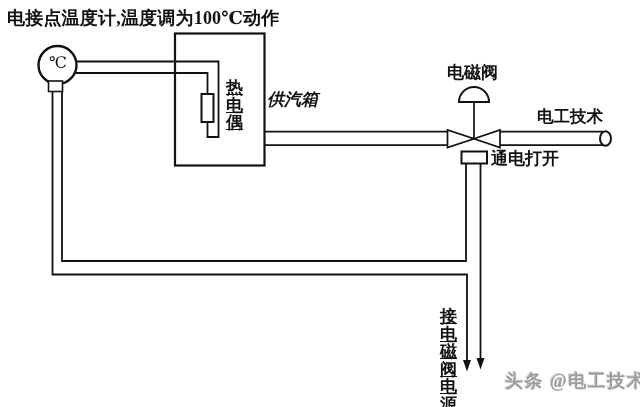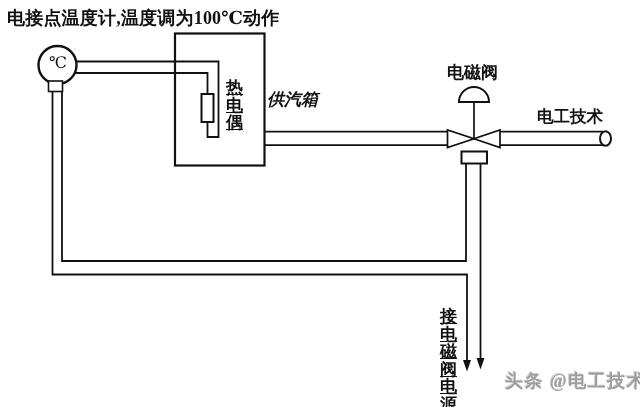--- a/index.html
+++ b/index.html
@@ -84,17 +84,18 @@
   <div class="lbl celsius" style="left:39px;top:53px;">℃</div>
 
   <div class="lbl vertical" style="left:225px;top:79px;">热电偶</div>
 
   <div class="lbl" style="left:267px;top:90px;font-style:italic;">供汽箱</div>
 
   <div class="lbl" style="left:447px;top:63px;text-align:right;">电磁阀</div>
 
   <div class="lbl" style="left:537px;top:107px;font-size:16.5px;">电工技术</div>
 
+  <div class="lbl" style="left:491px;top:149px;">通电打开</div>
 
   <div class="lbl vertical" style="left:439px;top:308px;text-align:center;">接电磁阀电源</div>
 
   <div class="lbl watermark" style="left:505px;top:372px;">头条 @电工技术</div>
 </div>
 
 </body></html>

